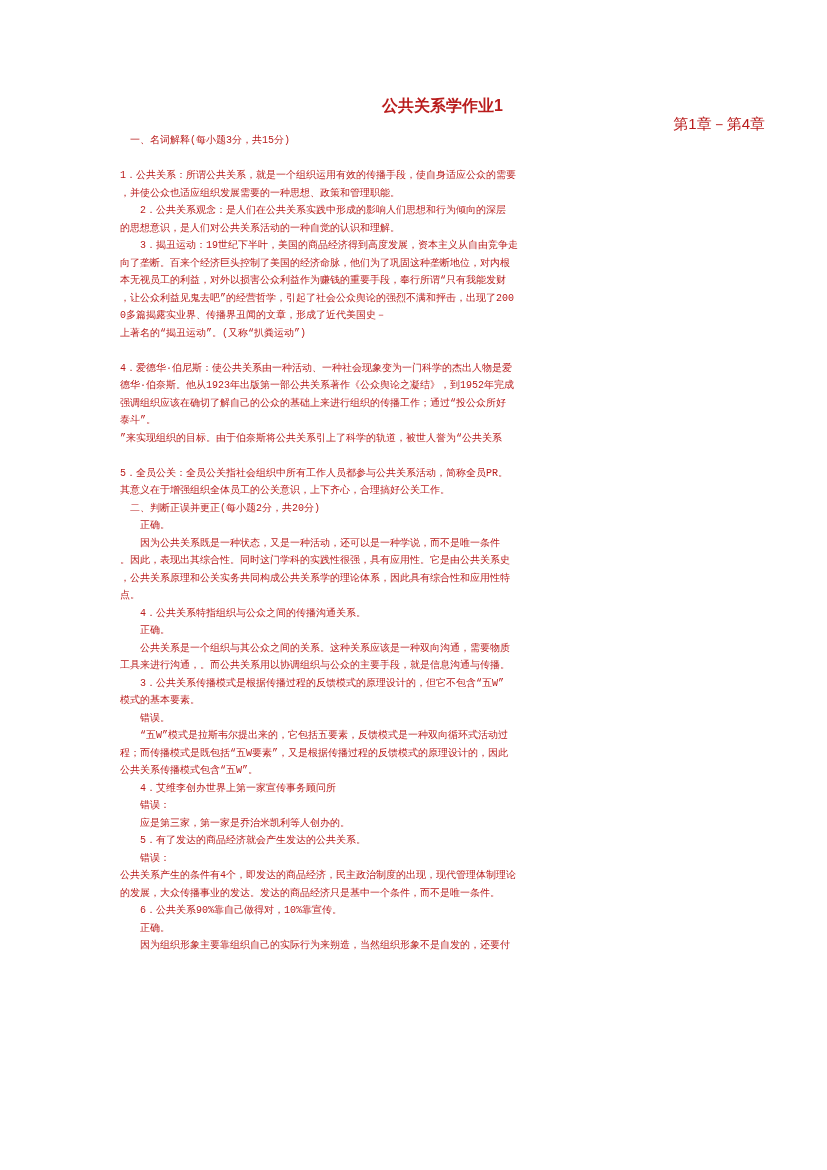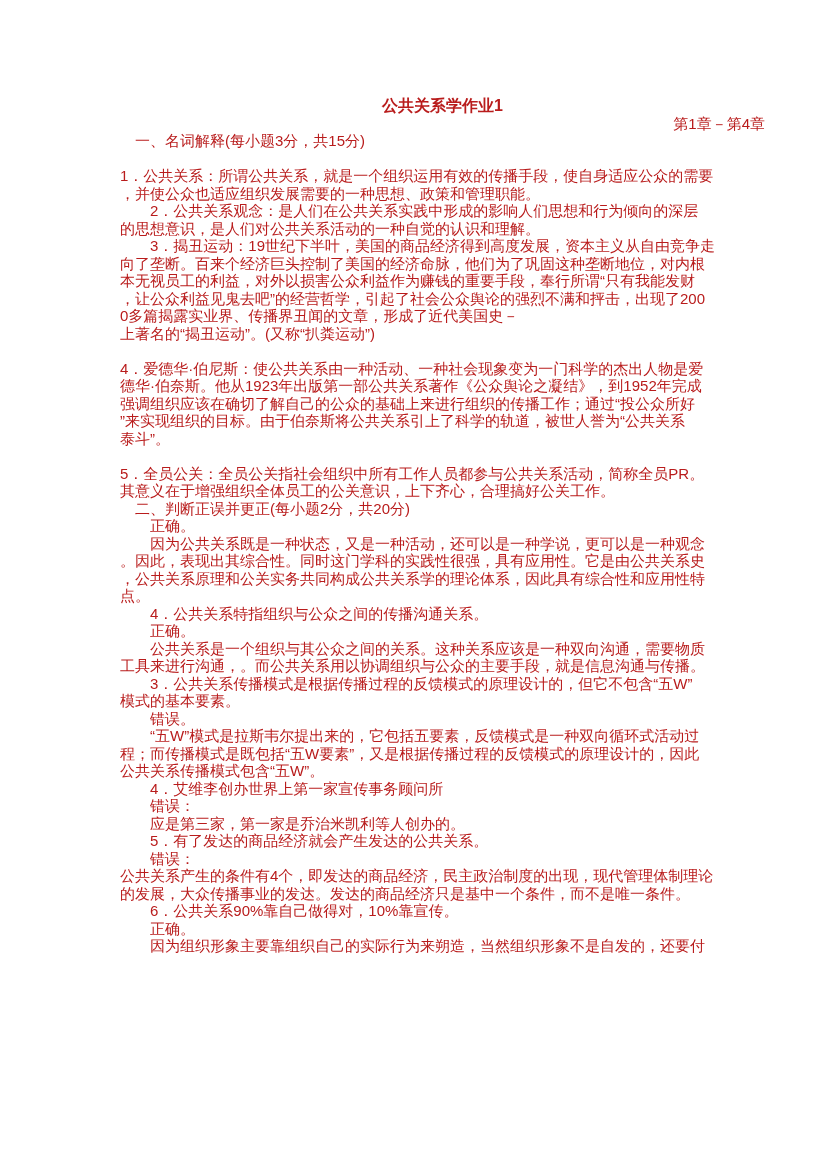--- a/index.html
+++ b/index.html
@@ -30,25 +30,26 @@
     line-height: 17.5px;
     white-space: pre;
   }
   .doc-subtitle {
     text-align: right;
     font-size: 15px;
     line-height: 17.5px;
     white-space: pre;
   }
   .line {
-    font-size: 15px;
+    font-size: 10px;
     line-height: 17.5px;
     min-height: 17.5px;
     white-space: pre;
     overflow: hidden;
+    font-family: Liberation Mono, monospace;
   }
 </style>
 </head>
 <body>
 
 <div class="page">
   <div class="content">
     <div class="doc-title">公共关系学作业1</div>
     <div class="doc-subtitle">第1章－第4章</div>
     <div>
@@ -61,28 +62,28 @@
         <div class="line">　　3．揭丑运动：19世纪下半叶，美国的商品经济得到高度发展，资本主义从自由竞争走</div>
         <div class="line">向了垄断。百来个经济巨头控制了美国的经济命脉，他们为了巩固这种垄断地位，对内根</div>
         <div class="line">本无视员工的利益，对外以损害公众利益作为赚钱的重要手段，奉行所谓“只有我能发财</div>
         <div class="line">，让公众利益见鬼去吧”的经营哲学，引起了社会公众舆论的强烈不满和抨击，出现了200</div>
         <div class="line">0多篇揭露实业界、传播界丑闻的文章，形成了近代美国史－</div>
         <div class="line">上著名的“揭丑运动”。(又称“扒粪运动”)</div>
         <div class="line"></div>
         <div class="line">4．爱德华·伯尼斯：使公共关系由一种活动、一种社会现象变为一门科学的杰出人物是爱</div>
         <div class="line">德华·伯奈斯。他从1923年出版第一部公共关系著作《公众舆论之凝结》，到1952年完成</div>
         <div class="line">强调组织应该在确切了解自己的公众的基础上来进行组织的传播工作；通过“投公众所好</div>
+        <div class="line">泰斗”。</div>
         <div class="line">”来实现组织的目标。由于伯奈斯将公共关系引上了科学的轨道，被世人誉为“公共关系</div>
-        <div class="line">泰斗”。</div>
         <div class="line"></div>
         <div class="line">5．全员公关：全员公关指社会组织中所有工作人员都参与公共关系活动，简称全员PR。</div>
         <div class="line">其意义在于增强组织全体员工的公关意识，上下齐心，合理搞好公关工作。</div>
         <div class="line">　二、判断正误并更正(每小题2分，共20分)</div>
         <div class="line">　　正确。</div>
-        <div class="line">　　因为公共关系既是一种状态，又是一种活动，还可以是一种学说，更可以是一种观念</div>
+        <div class="line">　　因为公共关系既是一种状态，又是一种活动，还可以是一种学说，而不是唯一条件</div>
         <div class="line">。因此，表现出其综合性。同时这门学科的实践性很强，具有应用性。它是由公共关系史</div>
         <div class="line">，公共关系原理和公关实务共同构成公共关系学的理论体系，因此具有综合性和应用性特</div>
         <div class="line">点。</div>
         <div class="line">　　4．公共关系特指组织与公众之间的传播沟通关系。</div>
         <div class="line">　　正确。</div>
         <div class="line">　　公共关系是一个组织与其公众之间的关系。这种关系应该是一种双向沟通，需要物质</div>
         <div class="line">工具来进行沟通，。而公共关系用以协调组织与公众的主要手段，就是信息沟通与传播。</div>
         <div class="line">　　3．公共关系传播模式是根据传播过程的反馈模式的原理设计的，但它不包含“五W”</div>
         <div class="line">模式的基本要素。</div>
         <div class="line">　　错误。</div>

